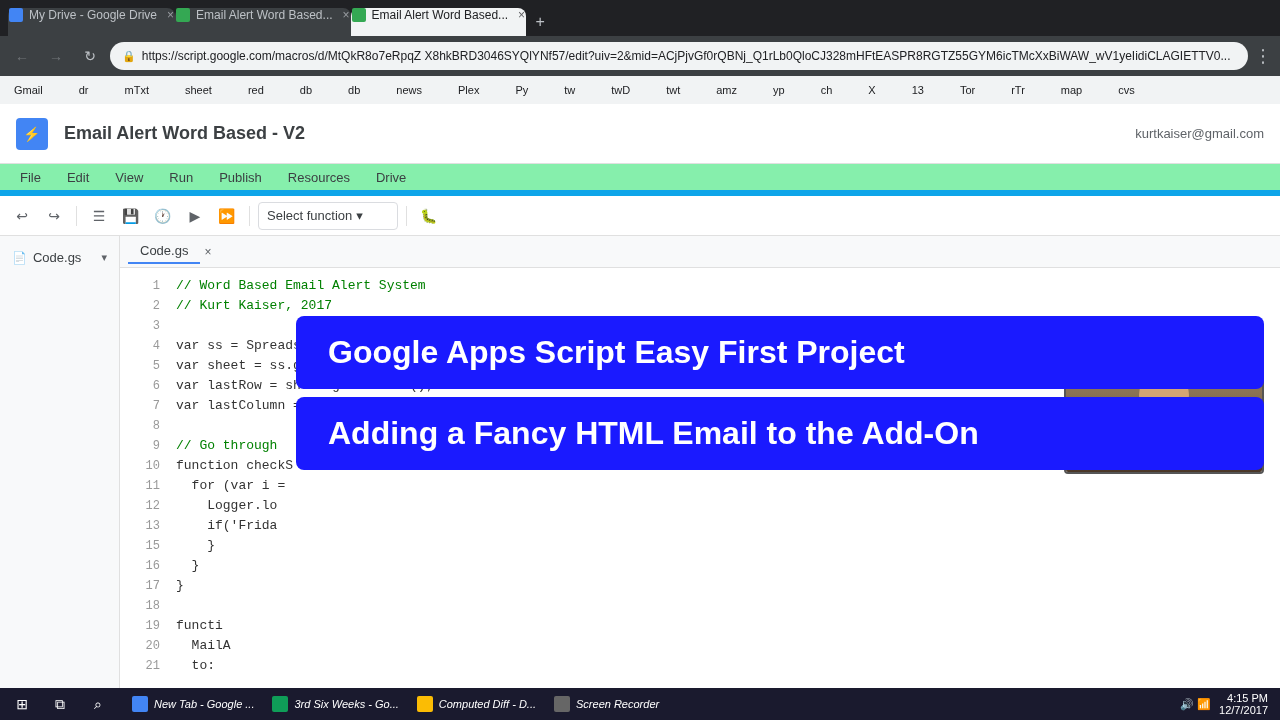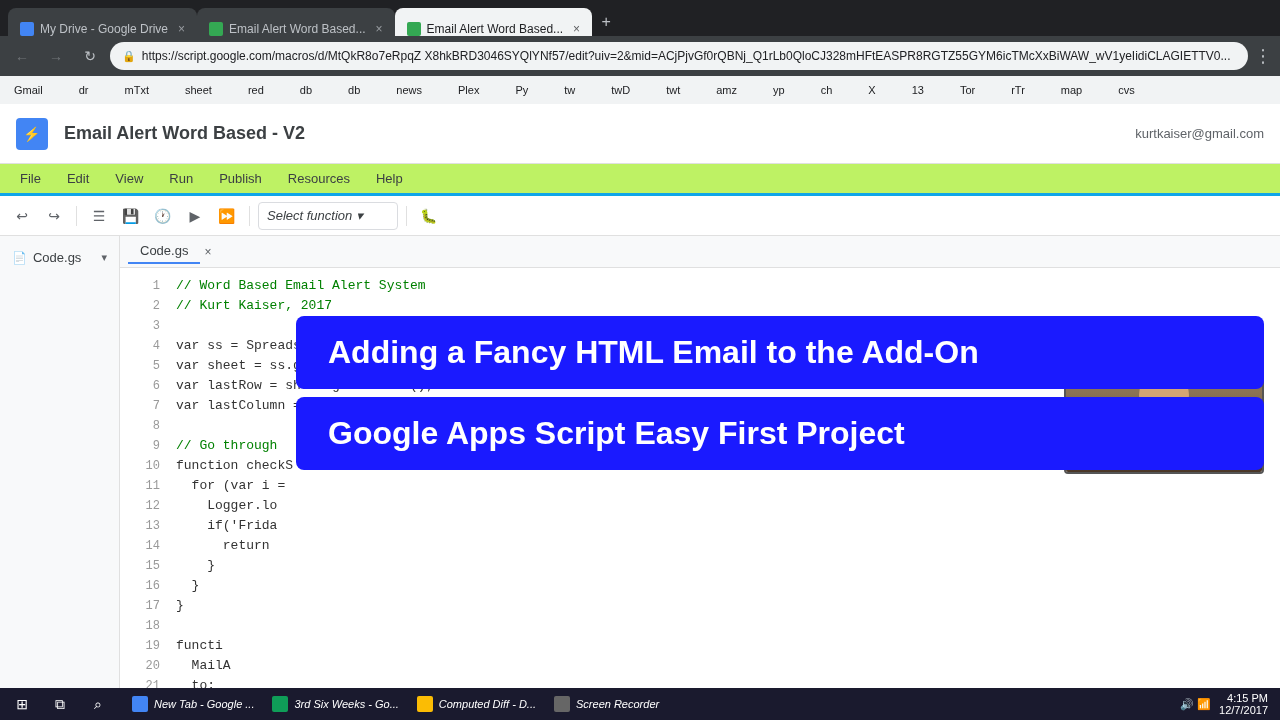--- a/index.html
+++ b/index.html
@@ -3,21 +3,21 @@
   <meta charset="utf-8">
   <style>
     * { margin: 0; padding: 0; box-sizing: border-box; }
     body { width: 1280px; height: 720px; overflow: hidden; font-family: Arial, sans-serif; background: #202124; }
 
     
     .browser-chrome { width: 100%; background: #3c4043; }
 
     
     .tab-bar { display: flex; align-items: flex-end; height: 36px; background: #202124; padding: 0 8px; }
-    .tab { display: flex; align-items: flex-end; height: 28px; padding: 0 12px; border-radius: 8px 8px 0 0; font-size: 12px; color: #e8eaed; max-width: 200px; cursor: pointer; gap: 6px; }
+    .tab { display: flex; align-items: flex-start; height: 28px; padding: 0 1px; border-radius: 8px 8px 0 0; font-size: 12px; color: #e8eaed; max-width: 200px; cursor: pointer; gap: 6px; }
     .tab.inactive { background: #3c4043; color: #bdc1c6; }
     .tab.active { background: #f1f3f4; color: #202124; }
     .tab-favicon { width: 14px; height: 14px; border-radius: 2px; background: #4285f4; flex-shrink: 0; }
     .tab-favicon.drive { background: #4285f4; }
     .tab-favicon.script { background: #34a853; }
     .tab-label { overflow: hidden; text-overflow: ellipsis; white-space: nowrap; font-size: 12px; }
     .tab-close { margin-left: 4px; cursor: pointer; font-size: 12px; opacity: 0.7; }
     .new-tab-btn { width: 28px; height: 28px; display: flex; align-items: center; justify-content: center; color: #bdc1c6; cursor: pointer; border-radius: 50%; font-size: 16px; }
 
     
@@ -36,28 +36,28 @@
     
     .gas-container { width: 100%; height: calc(720px - 36px - 40px - 28px - 32px); background: #fff; display: flex; flex-direction: column; }
 
     
     .gas-header { height: 60px; background: #fff; border-bottom: 1px solid #e0e0e0; display: flex; align-items: center; padding: 0 16px; gap: 16px; }
     .gas-logo { width: 32px; height: 32px; background: #4285f4; border-radius: 4px; display: flex; align-items: center; justify-content: center; color: white; font-weight: bold; font-size: 14px; }
     .gas-title { font-size: 18px; color: #3c4043; font-weight: 700; }
     .gas-title-user { margin-left: auto; font-size: 13px; color: #5f6368; }
 
     
-    .gas-menu { height: 32px; background: #bef264; border-bottom: 3px solid #0ea5e9; display: flex; align-items: center; padding: 0 8px; gap: 2px; }
+    .gas-menu { height: 32px; background: #86efac; border-bottom: 6px solid #0ea5e9; display: flex; align-items: center; padding: 0 8px; gap: 2px; }
     .menu-item { padding: 4px 12px; font-size: 13px; color: #3c4043; cursor: pointer; border-radius: 4px; }
 
     
     .gas-toolbar { height: 40px; background: #fff; border-bottom: 1px solid #e0e0e0; display: flex; align-items: center; padding: 0 8px; gap: 4px; }
     .toolbar-btn { width: 28px; height: 28px; display: flex; align-items: center; justify-content: center; cursor: pointer; border-radius: 4px; color: #5f6368; font-size: 14px; }
     .toolbar-divider { width: 1px; height: 20px; background: #e0e0e0; margin: 0 4px; }
-    .function-selector { display: flex; align-items: center; height: 28px; border: 1px solid #dadce0; border-radius: 4px; padding: 0 8px; font-size: 13px; color: #3c4043; cursor: pointer; gap: 4px; min-width: 140px; font-style: italic; }
+    .function-selector { display: flex; align-items: center; height: 28px; border: 1px solid #dadce0; border-radius: 4px; padding: 0 8px; font-size: 13px; color: #3c4043; cursor: pointer; gap: 4px; min-width: 140px; }
 
     
     .gas-editor { display: flex; flex: 1; overflow: hidden; }
 
     
     .gas-sidebar { width: 120px; background: #f8f9fa; border-right: 1px solid #e0e0e0; padding: 8px 0; }
     .sidebar-file { display: flex; align-items: center; padding: 6px 12px; font-size: 13px; color: #3c4043; cursor: pointer; gap: 6px; }
     .file-icon { font-size: 12px; color: #5f6368; }
 
     
@@ -163,21 +163,21 @@
     <span class="gas-title-user">kurtkaiser@gmail.com</span>
   </div>
 
   <div class="gas-menu">
     <span class="menu-item">File</span>
     <span class="menu-item">Edit</span>
     <span class="menu-item">View</span>
     <span class="menu-item">Run</span>
     <span class="menu-item">Publish</span>
     <span class="menu-item">Resources</span>
-    <span class="menu-item">Help</span>
+    <span class="menu-item">Drive</span>
   </div>
 
   <div class="gas-toolbar">
     <div class="toolbar-btn">↩</div>
     <div class="toolbar-btn">↪</div>
     <div class="toolbar-divider"></div>
     <div class="toolbar-btn">☰</div>
     <div class="toolbar-btn">💾</div>
     <div class="toolbar-btn">🕐</div>
     <div class="toolbar-btn">▶</div>
@@ -253,24 +253,20 @@
           </div>
           <div class="code-line">
             <span class="line-num">12</span>
             <span class="line-code">    Logger.lo</span>
           </div>
           <div class="code-line">
             <span class="line-num">13</span>
             <span class="line-code">    if('Frida</span>
           </div>
           <div class="code-line">
-            <span class="line-num">14</span>
-            <span class="line-code">      return</span>
-          </div>
-          <div class="code-line">
             <span class="line-num">15</span>
             <span class="line-code">    }</span>
           </div>
           <div class="code-line">
             <span class="line-num">16</span>
             <span class="line-code">  }</span>
           </div>
           <div class="code-line">
             <span class="line-num">17</span>
             <span class="line-code">}</span>
@@ -288,24 +284,24 @@
             <span class="line-code">  MailA</span>
           </div>
           <div class="code-line">
             <span class="line-num">21</span>
             <span class="line-code">  to:</span>
           </div>
         </div>
 
       <div class="overlay-banners">
         <div class="banner" style="background:#1a1aff;">
-          <span class="banner-text">Adding a Fancy HTML Email to the Add-On</span>
+          <span class="banner-text">Google Apps Script Easy First Project</span>
         </div>
         <div class="banner" style="background:#1a1aff;">
-          <span class="banner-text">Google Apps Script Easy First Project</span>
+          <span class="banner-text">Adding a Fancy HTML Email to the Add-On</span>
         </div>
       </div>
 
       <div class="webcam-overlay">
         <div class="webcam-person">
           <div style="position:relative;width:80px;height:90px;">
             <div style="position:absolute;top:0;left:15px;width:50px;height:50px;background:#d4a574;border-radius:50%;"></div>
             <div style="position:absolute;bottom:0;left:0;width:80px;height:45px;background:#cc2222;border-radius:4px 4px 0 0;"></div>
           </div>
         </div>

